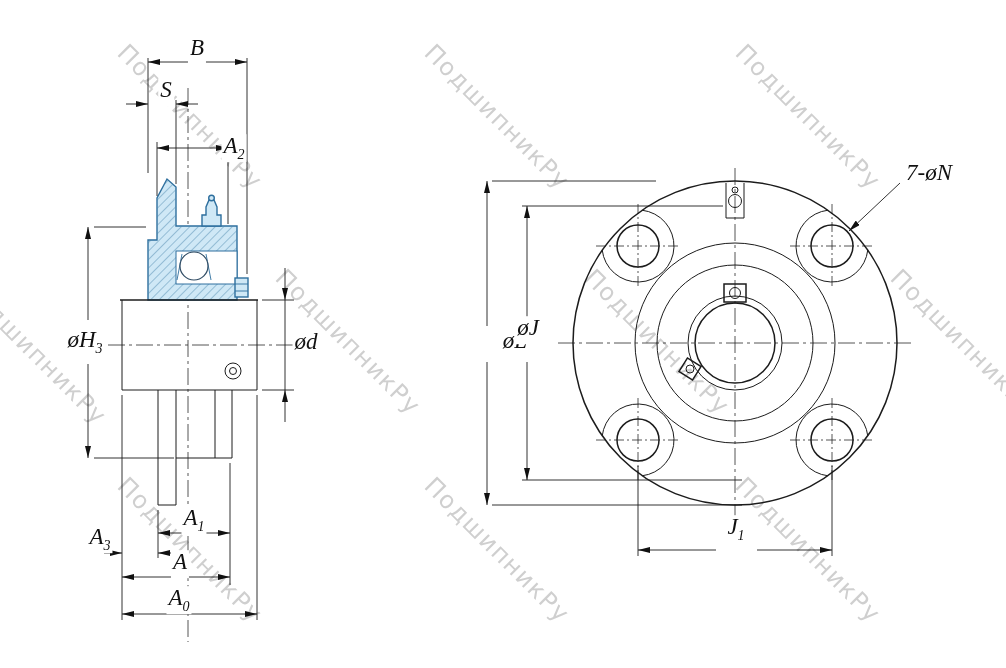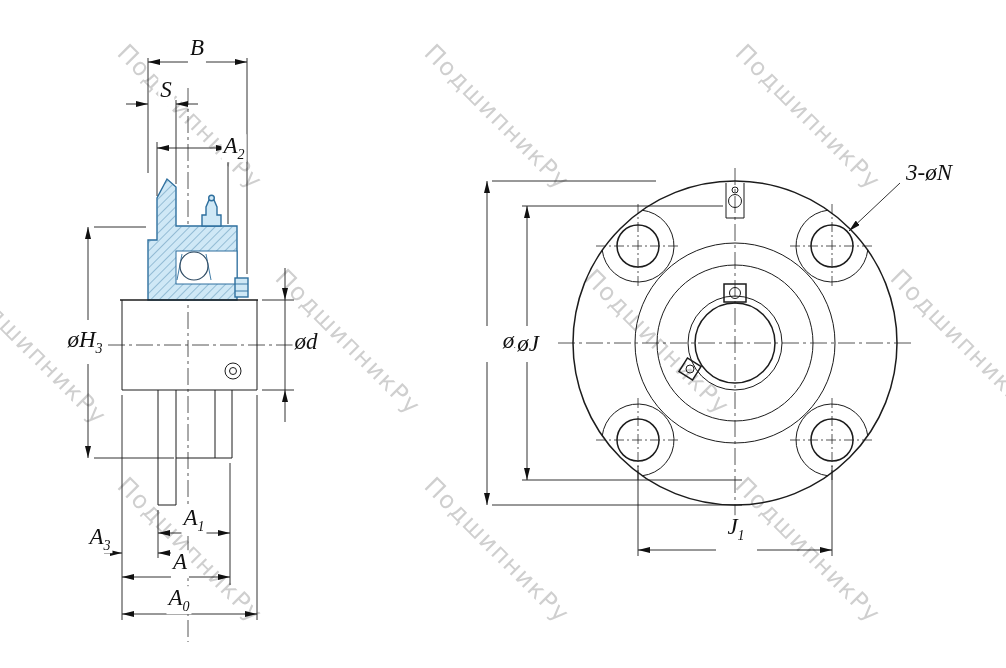--- a/index.html
+++ b/index.html
@@ -140,17 +140,17 @@
   <div class="dimlabel" style="left:166px;top:92px"><span>S</span><sub></sub></div>
   <div class="dimlabel" style="left:234px;top:148px"><span>A</span><sub>2</sub></div>
   <div class="dimlabel" style="left:85px;top:342px"><span>øH</span><sub>3</sub></div>
   <div class="dimlabel" style="left:306px;top:344px"><span>ød</span><sub></sub></div>
   <div class="dimlabel" style="left:194px;top:520px"><span>A</span><sub>1</sub></div>
   <div class="dimlabel" style="left:100px;top:539px"><span>A</span><sub>3</sub></div>
   <div class="dimlabel" style="left:180px;top:564px"><span>A</span><sub></sub></div>
   <div class="dimlabel" style="left:179px;top:600px"><span>A</span><sub>0</sub></div>
 
   <div class="dimlabel" style="left:515px;top:343px"><span>øL</span><sub></sub></div>
-  <div class="dimlabel" style="left:528px;top:346px"><span>øJ</span><sub></sub></div>
+  <div class="dimlabel" style="left:528px;top:330px"><span>øJ</span><sub></sub></div>
   <div class="dimlabel" style="left:736px;top:529px"><span>J</span><sub>1</sub></div>
-  <div class="dimlabel" style="left:929px;top:175px"><span>3-øN</span><sub></sub></div>
+  <div class="dimlabel" style="left:929px;top:175px"><span>7-øN</span><sub></sub></div>
 
 </div>
 
 </body></html>

